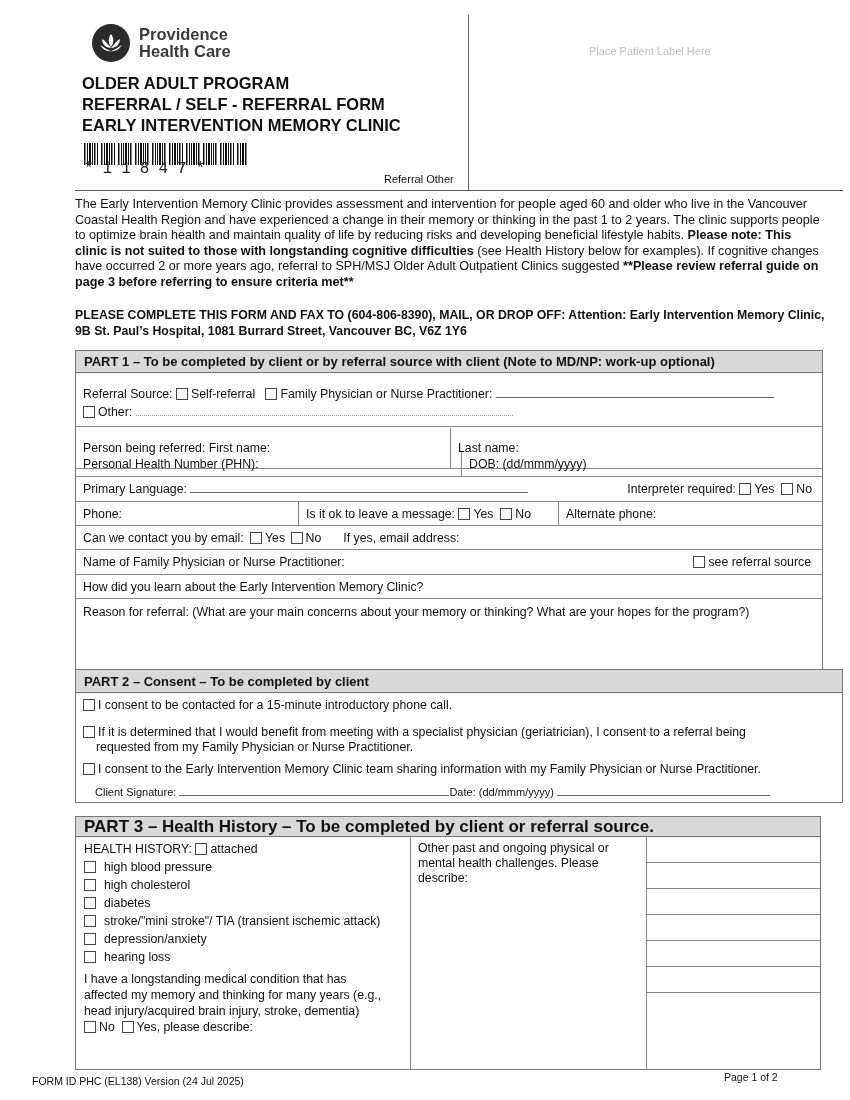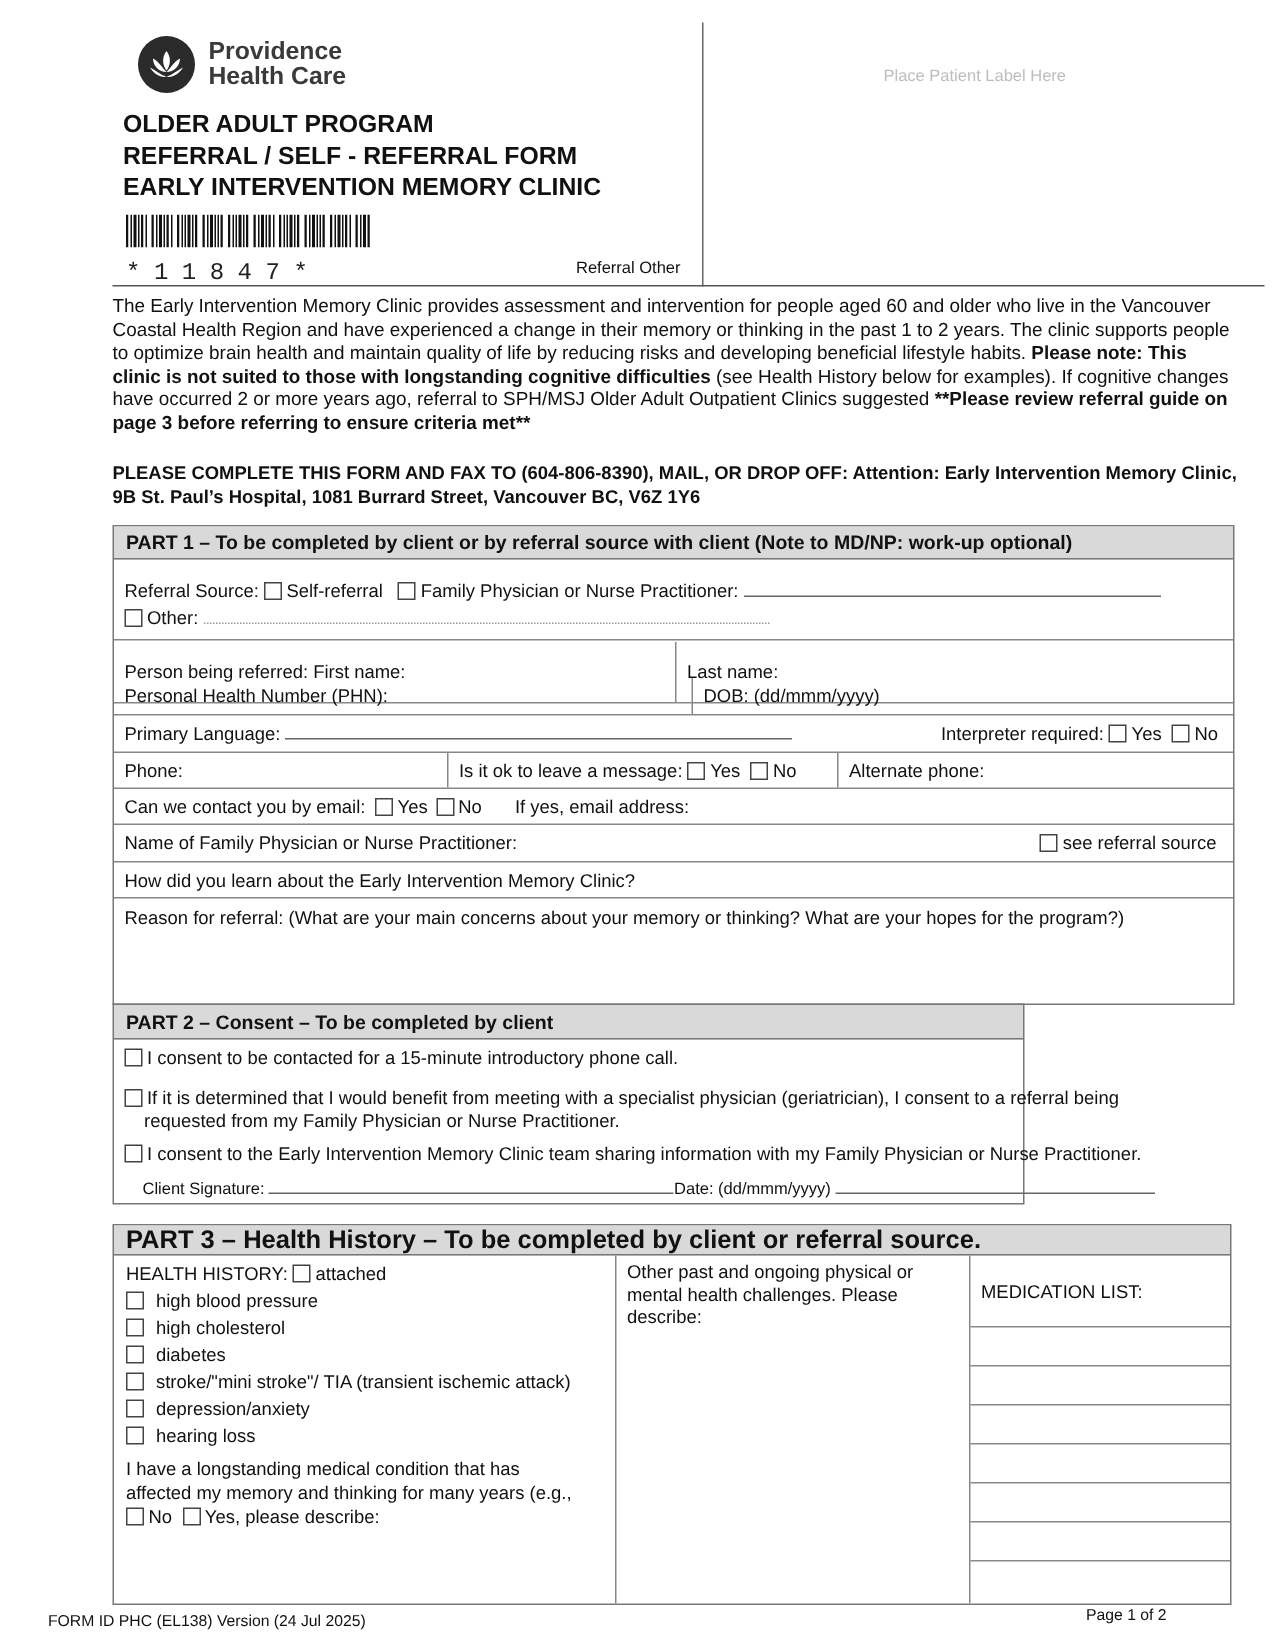--- a/index.html
+++ b/index.html
@@ -7,21 +7,21 @@
   body { position: relative; font-family: "Liberation Sans", sans-serif; color: #111; }
 
   .abs { position: absolute; }
 
   
   .logo { left: 92px; top: 24px; display: flex; align-items: center; gap: 9px; }
   .logo-mark { width: 38px; height: 38px; border-radius: 50%; background: #2b2b2b; display:flex; align-items:center; justify-content:center; }
   .logo-text { font-weight: bold; font-size: 16.5px; line-height: 17px; color: #3a3a3a; }
   .title { left: 82px; top: 73px; font-weight: bold; font-size: 16.5px; line-height: 21px; color: #111; }
   .barcode { left: 84px; top: 143px; width: 163px; height: 22px; }
-  .barcode-num { left: 84px; top: 173px; font-family: "Liberation Mono", monospace; font-size: 16px; letter-spacing: 9px; color:#222; }
+  .barcode-num { left: 84px; top: 160px; font-family: "Liberation Mono", monospace; font-size: 16px; letter-spacing: 9px; color:#222; }
   .ref-other { left: 384px; top: 173px; font-size: 11px; color: #111; }
   .vline-header { left: 468px; top: 15px; width: 1px; height: 176px; background: #666; }
   .hline-header { left: 75px; top: 190px; width: 768px; height: 1px; background: #555; }
   .patient-label { left: 589px; top: 45px; font-size: 11px; color: #bdbdbd; }
 
   .intro { left: 75px; top: 197px; width: 750px; font-size: 12.6px; line-height: 15.5px; color: #111; }
   .instructions { left: 75px; top: 307px; width: 750px; font-size: 12.3px; line-height: 16px; font-weight: bold; }
 
   
   .box { border: 1px solid #777; }
@@ -210,21 +210,21 @@
 
   <div class="row t" style="top:224px; height:24px;">
     <span>How did you learn about the Early Intervention Memory Clinic?</span>
   </div>
 
   <div class="row t" style="top:248px; height:71px; align-items:flex-start; padding-top:6px; border-bottom:none;">
     <span>Reason for referral: (What are your main concerns about your memory or thinking? What are your hopes for the program?)</span>
   </div>
 </div>
 
-<div class="abs box" style="left:75px; top:669px; width:608px; height:134px;">
+<div class="abs box" style="left:75px; top:669px; width:768px; height:134px;">
   <div class="section-head" style="height:23px;">PART 2 – Consent – To be completed by client</div>
   <div class="abs t" style="left:7px; top:28px; font-size:12.3px;">
     <span class="cb"></span><span>I consent to be contacted for a 15-minute introductory phone call.</span>
   </div>
   <div class="abs" style="left:7px; top:55px; font-size:12.3px; line-height:15px;">
     <div class="t"><span class="cb"></span><span>If it is determined that I would benefit from meeting with a specialist physician (geriatrician), I consent to a referral being</span></div>
     <div class="t" style="padding-left:13px;">requested from my Family Physician or Nurse Practitioner.</div>
   </div>
   <div class="abs t" style="left:7px; top:92px; font-size:12.3px;">
     <span class="cb"></span><span>I consent to the Early Intervention Memory Clinic team sharing information with my Family Physician or Nurse Practitioner.</span>
@@ -246,35 +246,35 @@
     </div>
     <div class="hh-line"><span class="cb" style="margin-right:8px;"></span><span>high blood pressure</span></div>
     <div class="hh-line"><span class="cb" style="margin-right:8px;"></span><span>high cholesterol</span></div>
     <div class="hh-line"><span class="cb" style="margin-right:8px;"></span><span>diabetes</span></div>
     <div class="hh-line"><span class="cb" style="margin-right:8px;"></span><span>stroke/"mini stroke"/ TIA (transient ischemic attack)</span></div>
     <div class="hh-line"><span class="cb" style="margin-right:8px;"></span><span>depression/anxiety</span></div>
     <div class="hh-line"><span class="cb" style="margin-right:8px;"></span><span>hearing loss</span></div>
     <div style="margin-top:5px; font-size:12.3px; line-height:16px;">
       <div class="t">I have a longstanding medical condition that has</div>
       <div class="t">affected my memory and thinking for many years (e.g.,</div>
+      <div class="t">head injury/acquired brain injury, stroke, dementia)</div>
       <div class="t">
         <span class="cb"></span><span>No</span>&nbsp;
         <span class="cb"></span><span>Yes, please describe:</span>
       </div>
     </div>
   </div>
 
   <div class="col vdiv" style="left:334px; width:236px; padding:4px 0 0 7px; font-size:12.3px; line-height:15px;">
     <div class="t">Other past and ongoing physical or</div>
     <div class="t">mental health challenges. Please</div>
     <div class="t">describe:</div>
   </div>
 
   <div class="col vdiv" style="left:570px; right:0;">
-    <div class="med-row" style="height:48px; display:flex; align-items:center; padding-left:7px; font-size:12.3px;">MEDICATION LIST:</div>
     <div class="med-row" style="height:26px;"></div>
     <div class="med-row" style="height:26px;"></div>
     <div class="med-row" style="height:26px;"></div>
     <div class="med-row" style="height:26px;"></div>
     <div class="med-row" style="height:26px;"></div>
     <div class="med-row" style="height:26px;"></div>
     <div style="height:26px;"></div>
   </div>
 </div>
 

